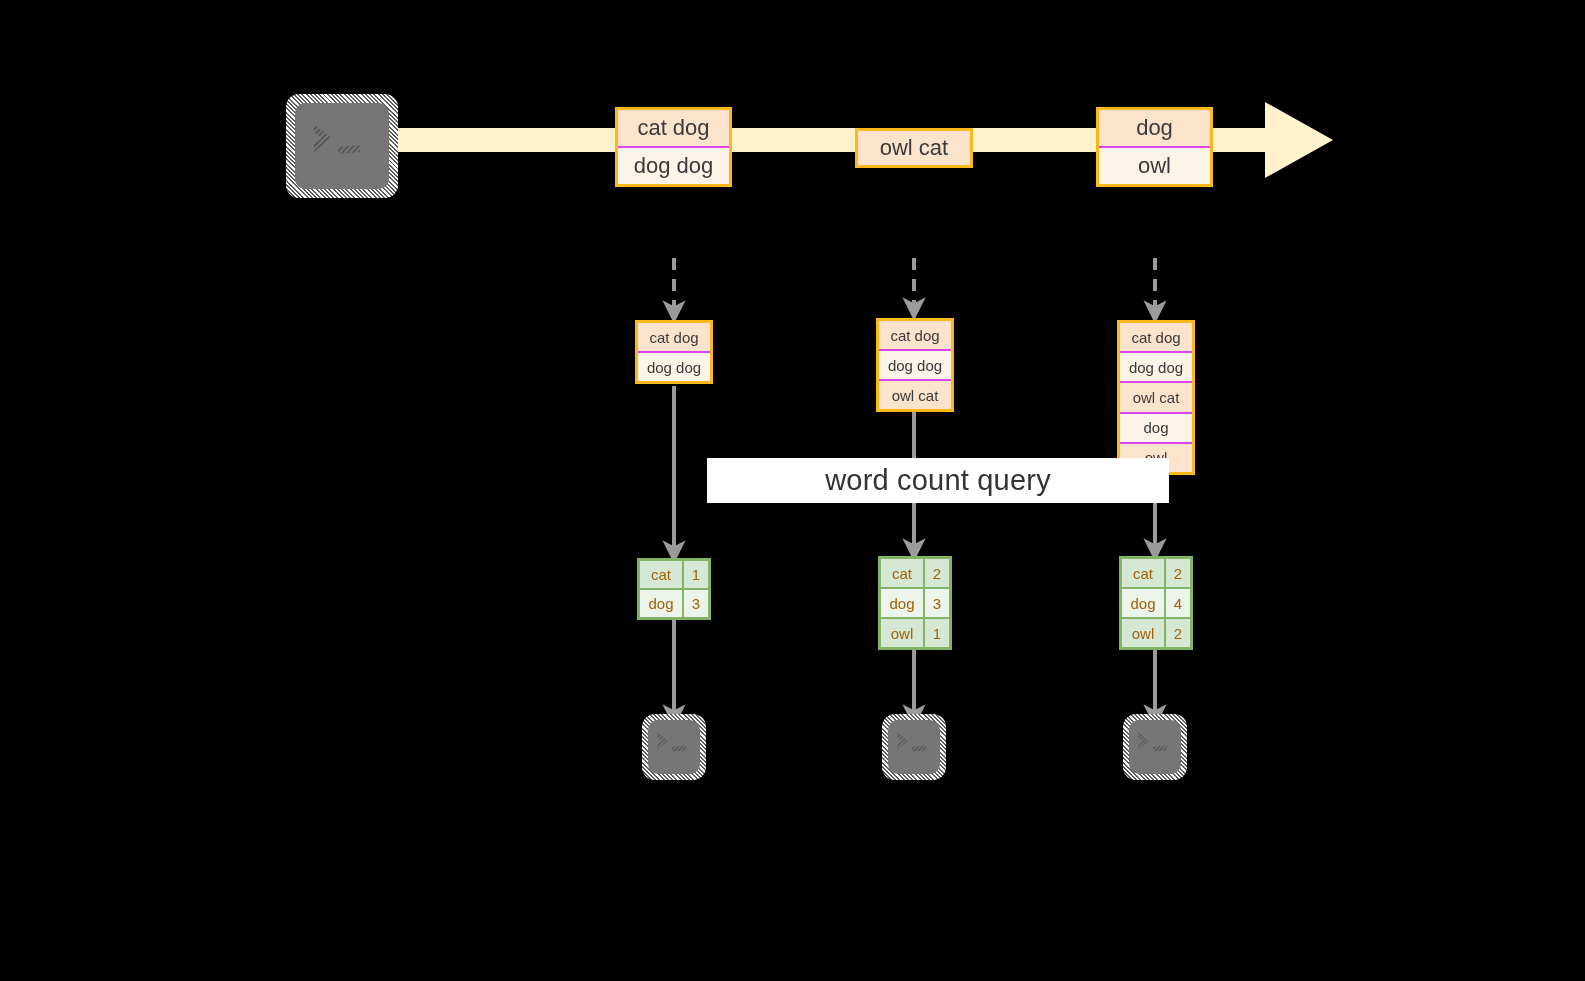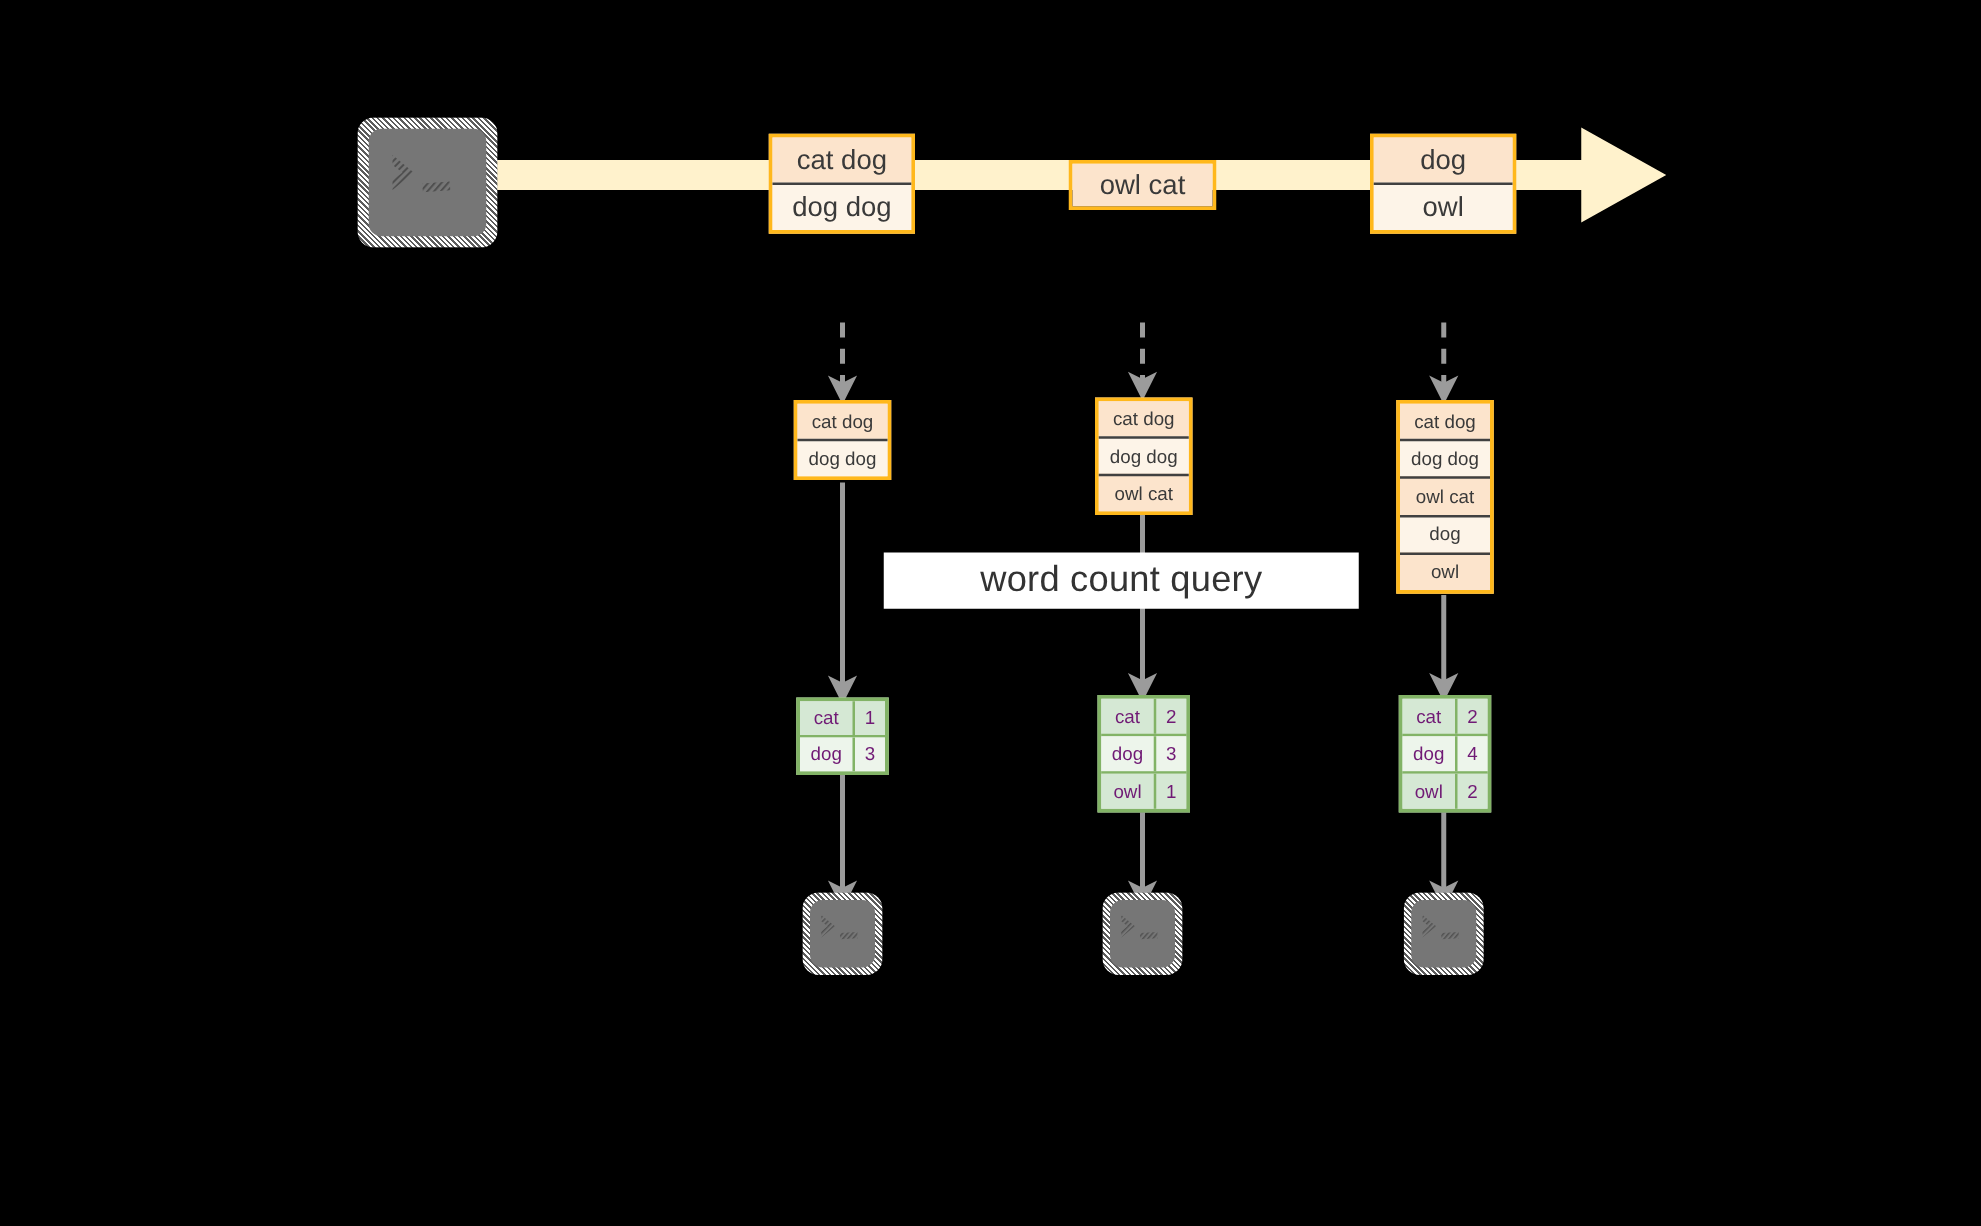--- a/index.html
+++ b/index.html
@@ -60,21 +60,21 @@
     box-sizing: border-box;
     flex: 1 1 0;
     display: flex;
     align-items: center;
     justify-content: center;
     color: #3a3a3a;
     white-space: nowrap;
   }
   .evt-row.fill-a { background: #FCE4CC; }
   .evt-row.fill-b { background: #FDF4E8; }
-  .evt-row + .evt-row { border-top: 2px solid #404040; }
+  .evt-row + .evt-row { border-top: 2px solid #d946ef; }
 
   
   .evt-top { font-size: 22px; }
   
   .evt-small { font-size: 15px; }
 
   
   .kv-table {
     position: absolute;
     box-sizing: border-box;
@@ -88,21 +88,21 @@
     box-sizing: border-box;
     flex: 1 1 0;
     display: flex;
   }
   .kv-row + .kv-row { border-top: 2px solid #82B366; }
   .kv-key, .kv-val {
     box-sizing: border-box;
     display: flex;
     align-items: center;
     justify-content: center;
-    color: #701a75;
+    color: #a16207;
     white-space: nowrap;
   }
   .kv-key { flex: 0 0 42px; }
   .kv-val { flex: 1 1 auto; border-left: 2px solid #82B366; }
   .kv-row.fill-a .kv-key, .kv-row.fill-a .kv-val { background: #D5E8D4; }
   .kv-row.fill-b .kv-key, .kv-row.fill-b .kv-val { background: #EDF5EB; }
 
   
   .wire-layer {
     position: absolute;
@@ -192,21 +192,21 @@
   </div>
 
   <div class="evt-stack evt-small" style="left:1097px; top:320px; width:78px; height:155px;">
     <div class="evt-row fill-a">cat dog</div>
     <div class="evt-row fill-b">dog dog</div>
     <div class="evt-row fill-a">owl cat</div>
     <div class="evt-row fill-b">dog</div>
     <div class="evt-row fill-a">owl</div>
   </div>
 
-  <div class="query-banner" style="left:687px; top:442px; width:380px; height:45px;">
+  <div class="query-banner" style="left:687px; top:458px; width:462px; height:45px;">
     <span>word count query</span>
   </div>
 
   <div class="kv-table" style="left:617px; top:558px; width:74px; height:62px;">
     <div class="kv-row fill-a">
       <div class="kv-key">cat</div>
       <div class="kv-val">1</div>
     </div>
     <div class="kv-row fill-b">
       <div class="kv-key">dog</div>

